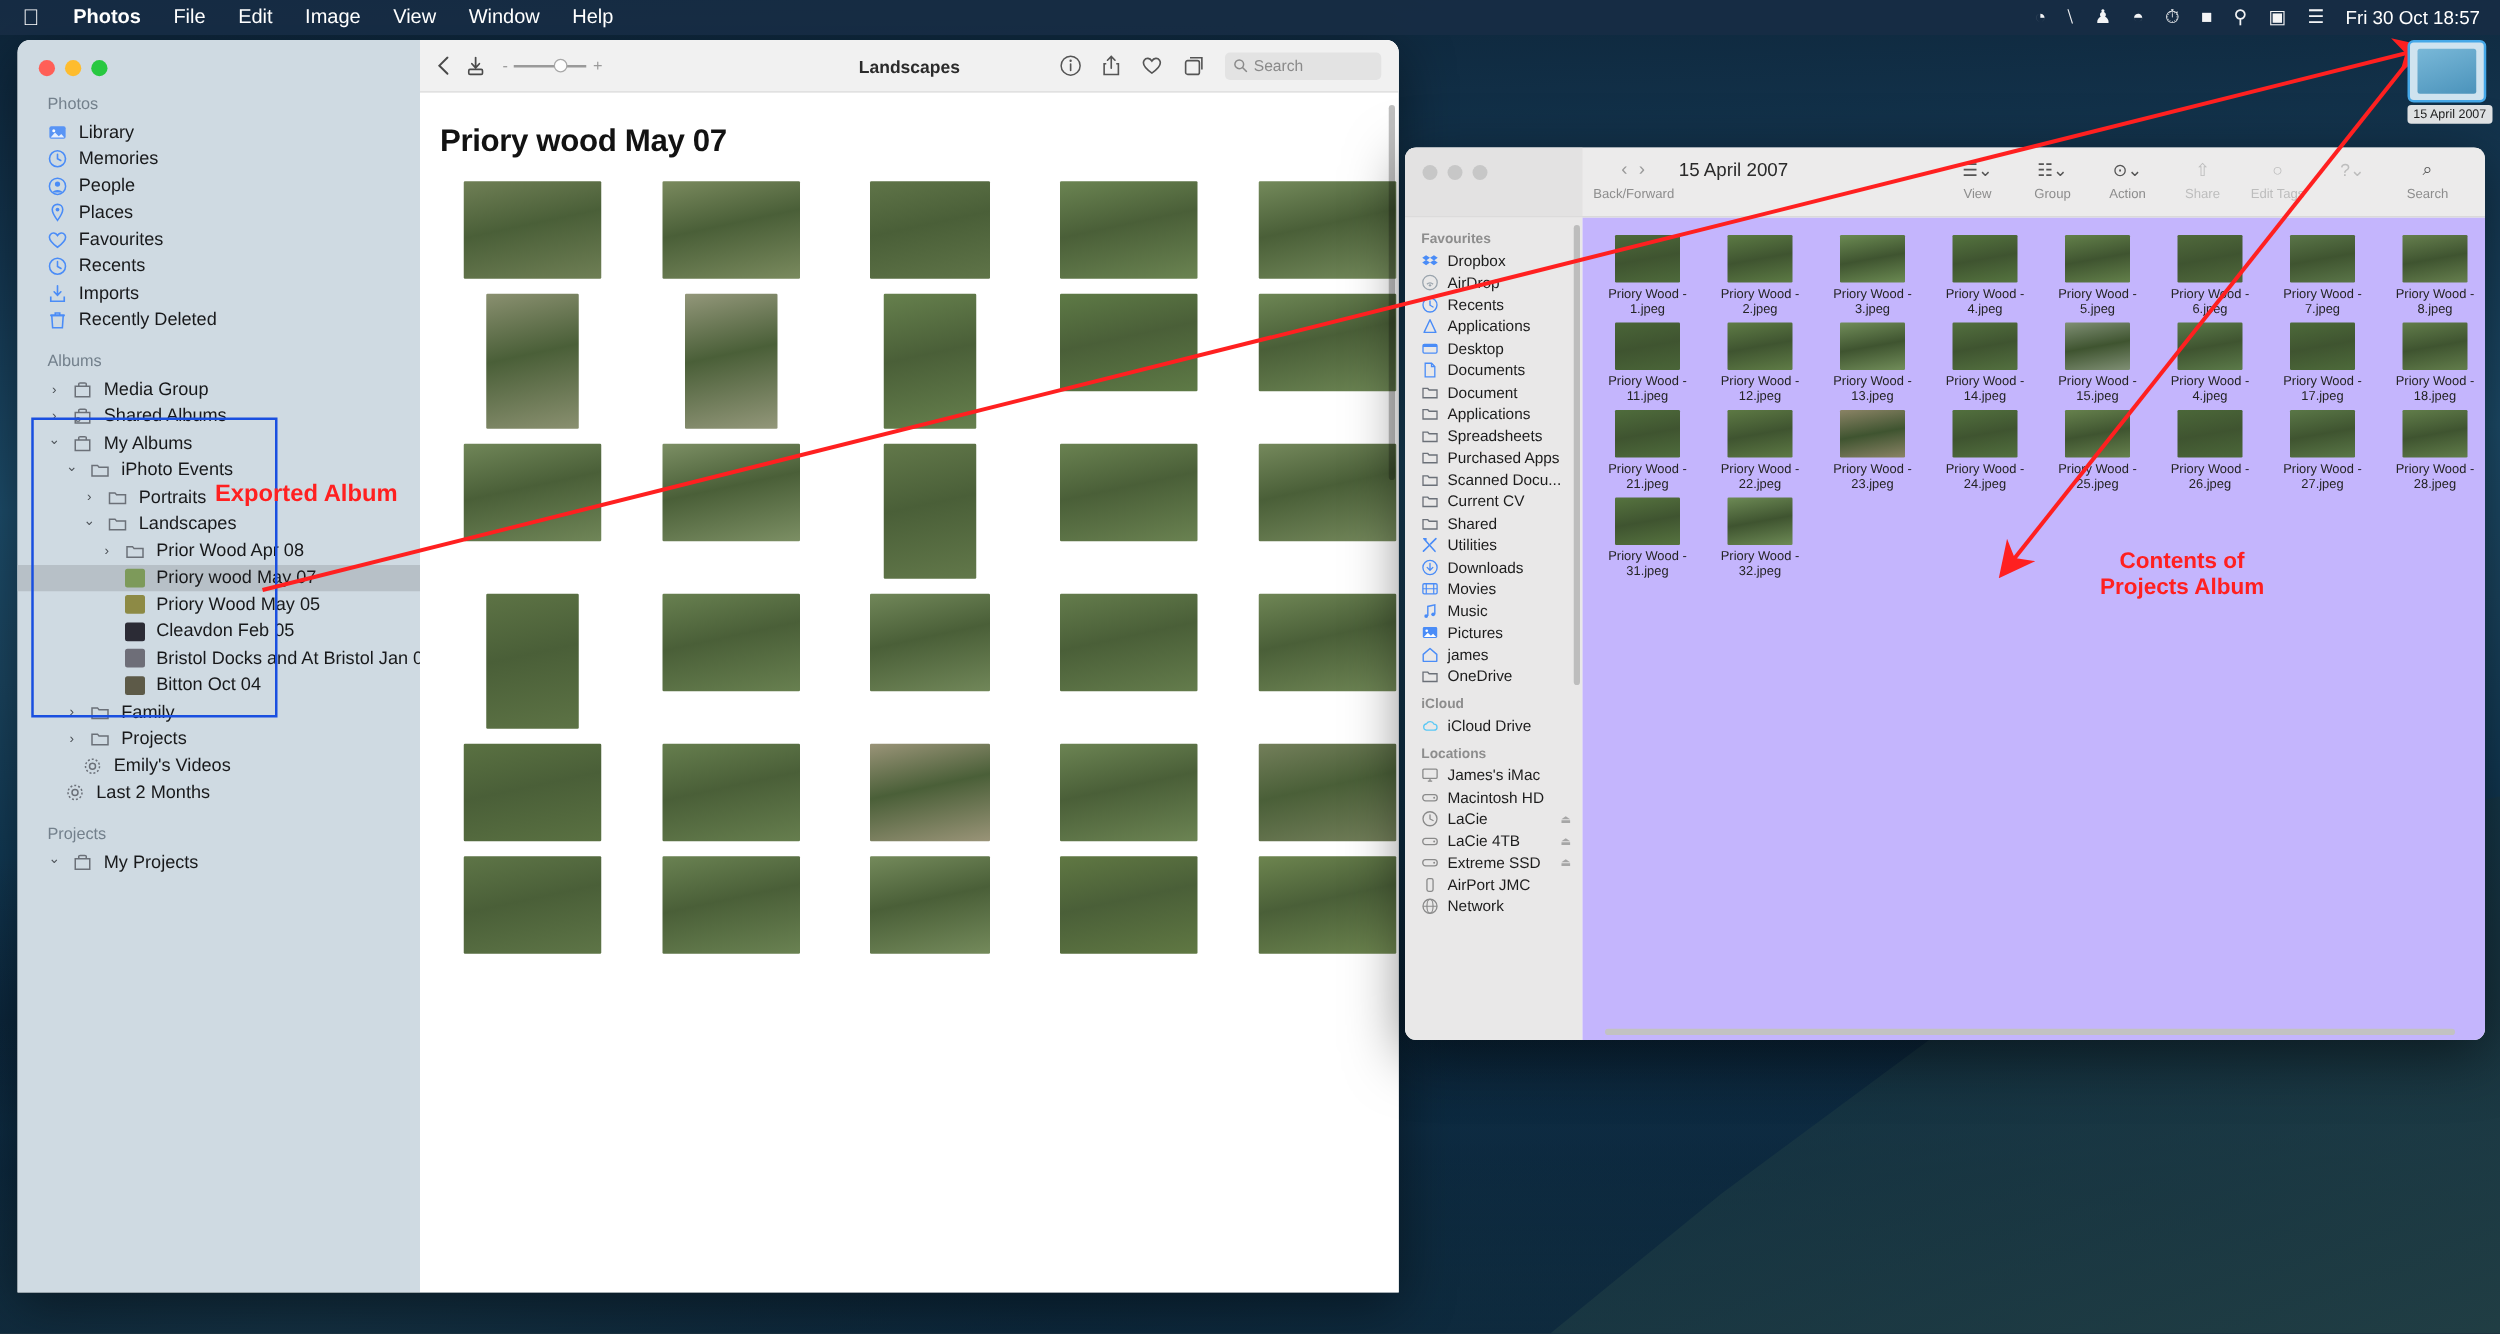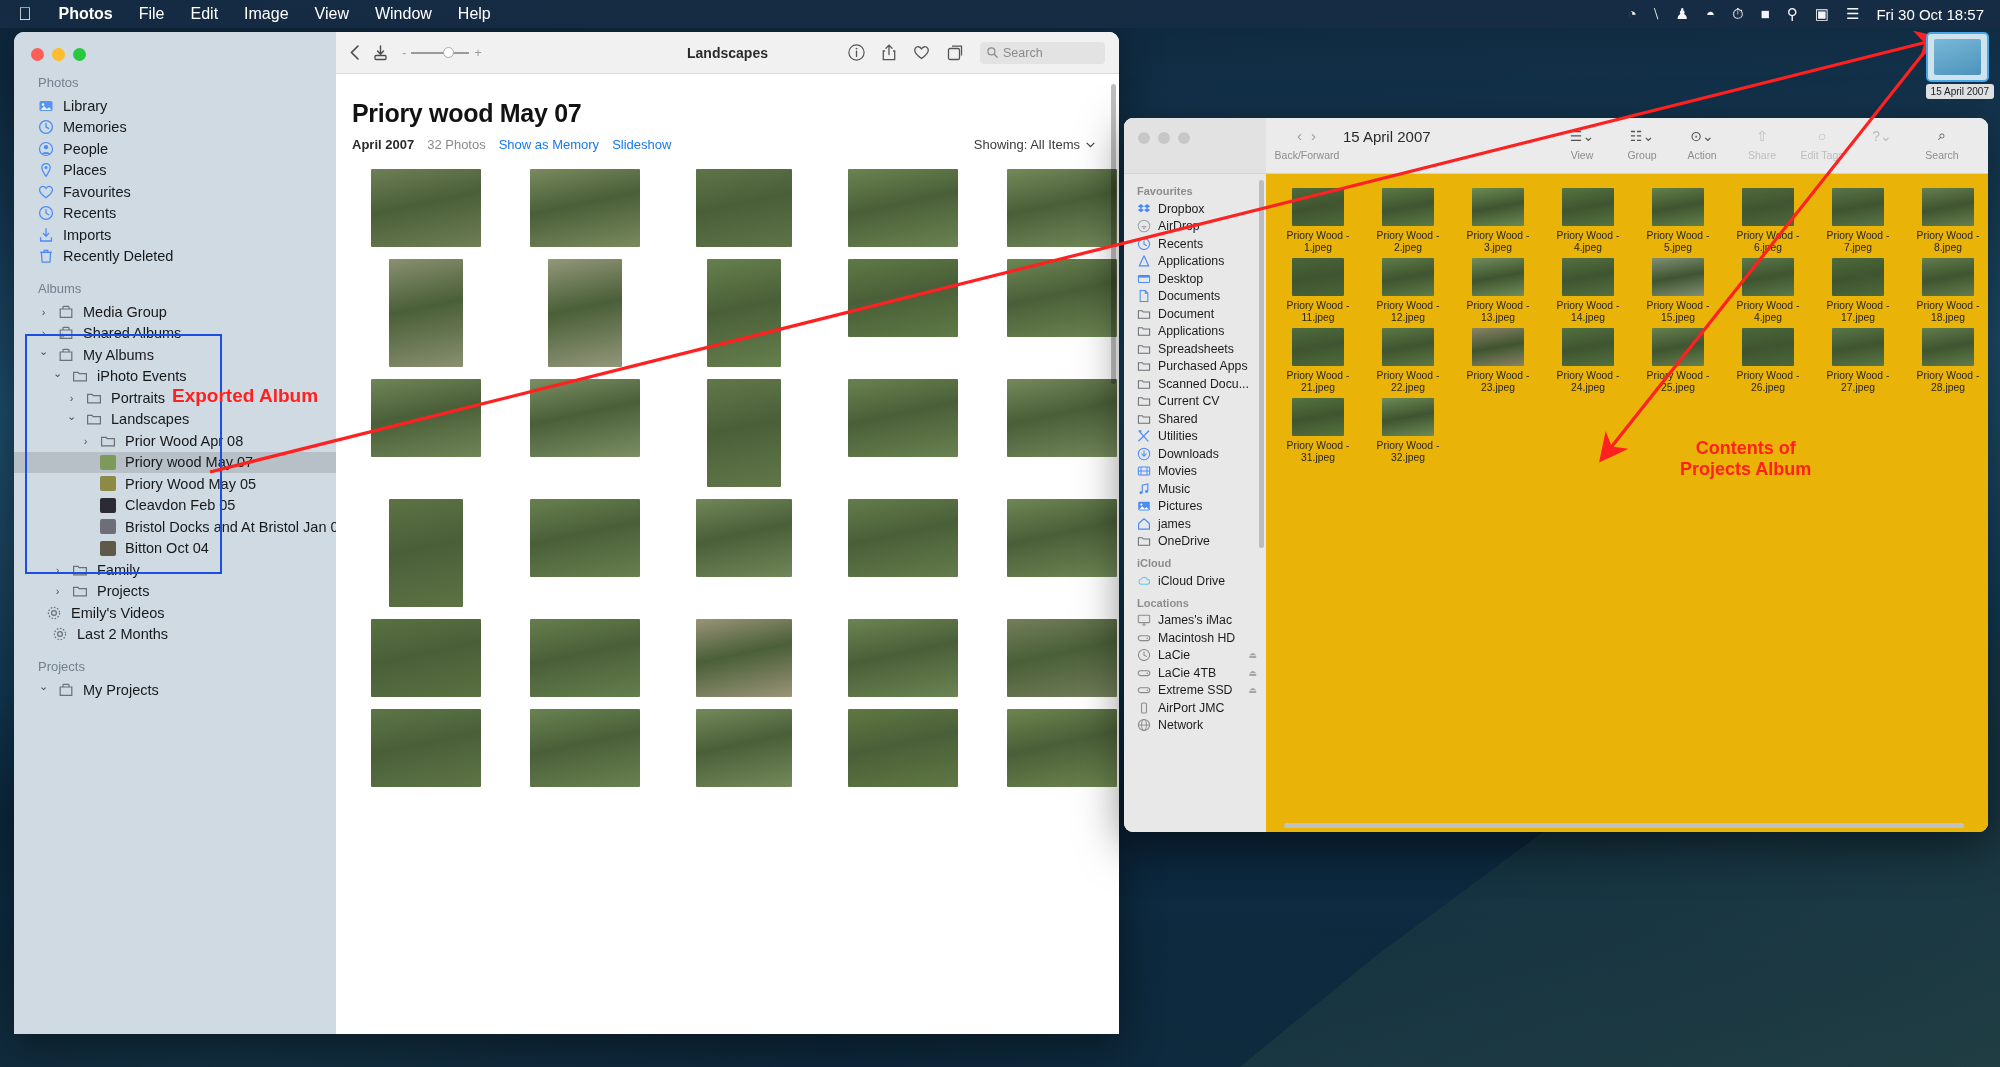--- a/index.html
+++ b/index.html
@@ -173,21 +173,21 @@
     white-space: nowrap;
   }
   .fd-ico { width: 14px; flex: 0 0 14px; display: flex; align-items: center; justify-content: center; color: #4a8cf7; }
   .fd-ico.grey { color: #8a8a8a; }
   .fd-eject { margin-left: auto; padding-right: 9px; color: #a6a6a6; font-size: 9px; }
   .fd-sb-scroll {
     position: absolute; right: 2px; top: 6px; width: 5px; height: 368px;
     background: #bdbdbd; border-radius: 3px;
   }
 
-  .fd-content { flex: 1; background: #eab308; padding: 14px 0 0 8px; overflow: hidden; position: relative;}
+  .fd-content { flex: 1; background: #c4b5fd; padding: 14px 0 0 8px; overflow: hidden; position: relative;}
   .fd-grid { display: grid; grid-template-columns: repeat(8, 88px); gap: 4px 2px; }
   .fd-item { width: 88px; display: flex; flex-direction: column; align-items: center; }
   .fd-thumb { width: 52px; height: 38px; background-size: cover; border-radius: 1px; }
   .fd-label { font-size: 10.3px; color: #242424; text-align: center; line-height: 12px; margin-top: 4px; }
   .fd-hscroll {
     position: absolute; left: 18px; bottom: 4px; width: 812px; height: 5px;
   }
   .fd-hthumb { width: 680px; height: 5px; background: #c2c2c2; border-radius: 3px; }
 
   
@@ -435,21 +435,21 @@
         </div>
         <div class="sb-row" style="padding-left: 38px;">
           <span class="sb-chev">›</span>
           <span class="sb-ico">
             <svg width="16" height="16" viewBox="0 0 16 16">
               <path d="M1.6 4.3 L6 4.3 L7.2 5.7 L14.4 5.7 L14.4 12.8 L1.6 12.8 Z" stroke="#6b7078" stroke-width="1.2" fill="none"></path>
             </svg>
           </span>
           <span>Projects</span>
         </div>
-        <div class="sb-row" style="padding-left: 32px;">
+        <div class="sb-row" style="padding-left: 52px;">
           <span class="sb-ico">
             <svg width="16" height="16" viewBox="0 0 16 16">
               <circle cx="8" cy="8" r="2.4" stroke="#6b7078" stroke-width="1.2" fill="none"></circle>
               <circle cx="8" cy="8" r="5.6" stroke="#6b7078" stroke-width="1.2" fill="none" stroke-dasharray="1.6 1.6"></circle>
             </svg>
           </span>
           <span>Emily's Videos</span>
         </div>
         <div class="sb-row" style="padding-left: 38px;">
           <span class="sb-ico">
@@ -526,32 +526,20 @@
               <circle cx="4.4" cy="4.4" r="3.5" stroke="#8a8a8a" stroke-width="1.2" fill="none"></circle>
               <path d="M7 7 L10.2 10.2" stroke="#8a8a8a" stroke-width="1.3" stroke-linecap="round"></path>
             </svg>
           <span>Search</span>
         </span>
       </div>
     </div>
 
     <div class="ph-header">
       <div class="ph-title">Priory wood May 07</div>
-      <div class="ph-subrow">
-        <span class="ph-date">April 2007</span>
-        <span class="ph-count">32 Photos</span>
-        <span class="ph-link">Show as Memory</span>
-        <span class="ph-link">Slideshow</span>
-        <span class="ph-showing">
-          <span>Showing: All Items</span>
-          <svg width="9" height="6" viewBox="0 0 9 6">
-              <path d="M0.7 0.8 L4.5 4.6 L8.3 0.8" stroke="#3a3a3a" stroke-width="1.1" fill="none"></path>
-            </svg>
-        </span>
-      </div>
     </div>
 
     <div class="ph-grid" id="ph-grid">
         <div class="ph-cell">
           <div class="ph-img" style="width: 110px; height: 78px; background: linear-gradient(168deg, rgb(111, 127, 85) 0%, rgb(74, 95, 56) 45%, rgb(111, 127, 85) 100%);"></div>
         </div>
         <div class="ph-cell">
           <div class="ph-img" style="width: 110px; height: 78px; background: linear-gradient(168deg, rgb(122, 138, 94) 0%, rgb(74, 95, 56) 45%, rgb(122, 138, 94) 100%);"></div>
         </div>
         <div class="ph-cell">

